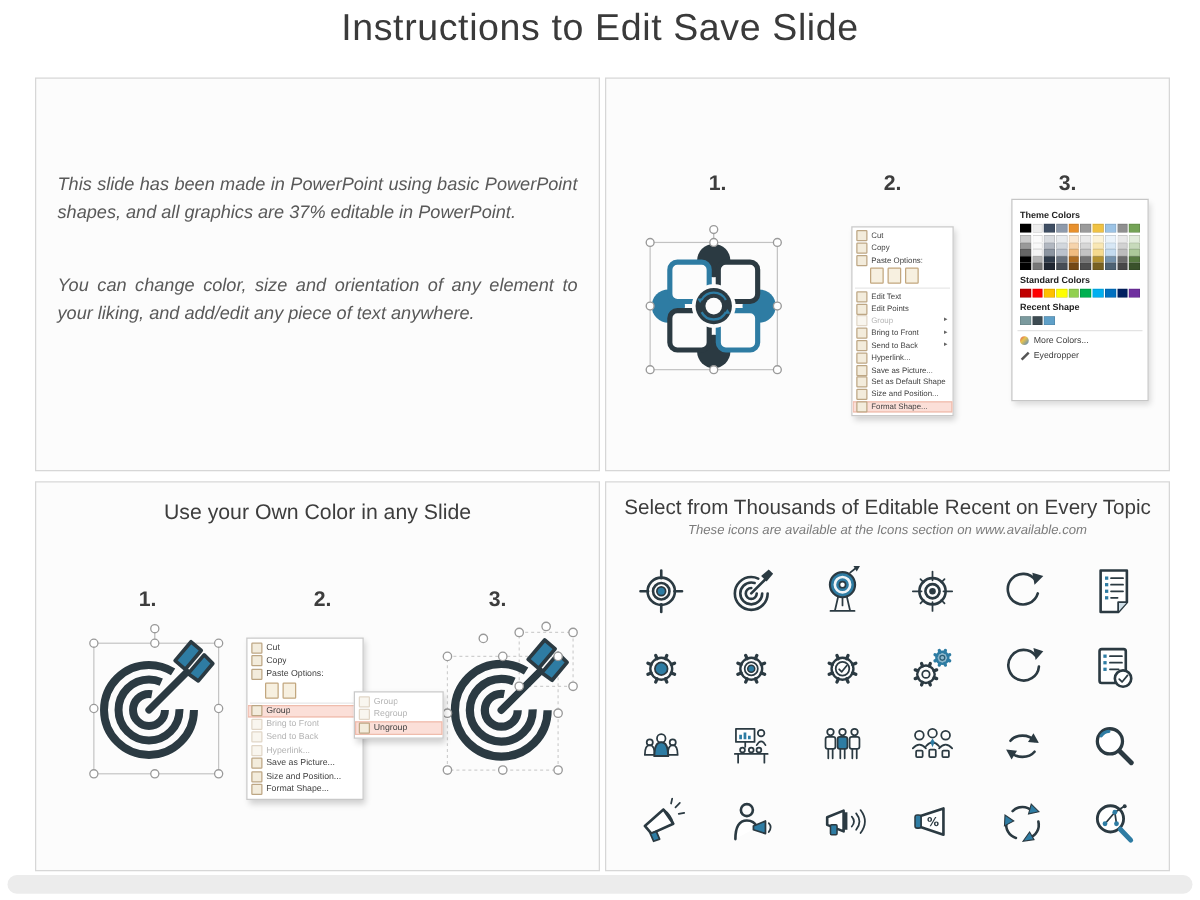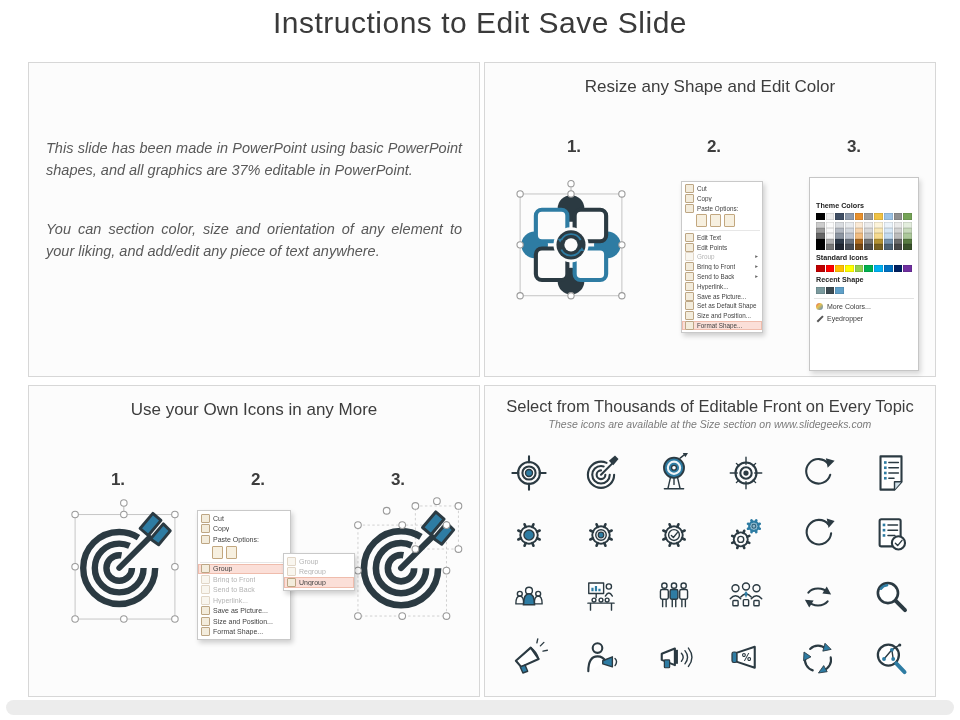--- a/index.html
+++ b/index.html
@@ -42,22 +42,22 @@
   .mi{flex:0 0 auto;width:7px;height:7px;border:1px solid #bda684;background:#f3ecdc;border-radius:1px;}
   .lbl{color:#3f3f3f;white-space:nowrap;overflow:hidden;}
   .mrow.disabled .lbl{color:#b4b4b4;}
   .mrow.disabled .mi{opacity:.45;}
   .arr{margin-left:auto;color:#666;font-size:5.5px;line-height:1;}
   .mrow.hl{background:#fbdfd8;box-shadow:inset 0 0 0 1px #efbcac;}
   .paste-row{display:flex;gap:3px;padding:1px 4px 2px 14px;align-items:center;}
   .chip{width:9px;height:11px;border:1px solid #c2a77f;background:#f7f0e0;border-radius:1px;}
   .msep{height:1px;background:#e7e7e7;margin:1px 2px;}
   
-  .cp{position:absolute;left:324px;top:114px;width:96px;min-height:152px;background:#fff;
-      border:1px solid #c6c6c6;box-shadow:2px 3px 5px rgba(0,0,0,.15);padding:20px 6px;z-index:3;}
+  .cp{position:absolute;left:324px;top:96px;width:96px;min-height:152px;background:#fff;
+      border:1px solid #c6c6c6;box-shadow:2px 3px 5px rgba(0,0,0,.15);padding:4px 6px;z-index:3;}
   .cp-h{font-size:7.2px;font-weight:bold;color:#222;margin:3px 0 3px;}
   .sw-row{display:grid;grid-template-columns:repeat(10,1fr);gap:1px;}
   .sw{height:7px;box-shadow:inset 0 0 0 0.5px rgba(0,0,0,.18);}
   .variants{margin-top:2px;}
   .variants .sw-row{margin-top:0;}
   .variants .sw{height:5.6px;}
   .cp-div{height:1px;background:#e3e3e3;margin:4px -2px 2px;}
   .cp-item{display:flex;gap:4px;align-items:center;font-size:7px;color:#3c3c3c;margin-top:3px;height:9px;}
   .cp-ico{width:7px;height:7px;border-radius:50%;
           background:linear-gradient(135deg,#e05252 0%,#e8c44d 40%,#4d84c9 100%);}
@@ -72,25 +72,24 @@
   .footer-bar{position:absolute;left:6px;top:700px;width:948px;height:15px;background:#ececec;
               border-radius:8px;}
 </style>
 </head>
 <body>
 
 <h1 class="title">Instructions to Edit Save Slide</h1>
 
 <section class="panel" id="panel-edit">
   <p class="body-text p1">This slide has been made in PowerPoint using basic PowerPoint shapes, and all graphics are 37% editable in PowerPoint.</p>
-  <p class="body-text p2">You can section color, size and orientation of any element to your liking, and add/edit any piece of text anywhere.</p>
+  <p class="body-text p2">You can change color, size and orientation of any element to your liking, and add/edit any piece of text anywhere.</p>
 </section>
 
 <section class="panel" id="panel-resize">
-  <h2>Resize any Shape and Edit Color</h2>
   <div class="steps" id="resize-steps">
       <span>1.</span>
       <span>2.</span>
       <span>3.</span>
     </div>
   <div class="fig" id="shape-figure">
 <svg viewBox="0 0 100 104" width="124" height="126">
   <line x1="50" y1="14" x2="50" y2="8" stroke="#b5b5b5" stroke-width="0.8"></line>
   <circle cx="50" cy="5.5" r="2.6" fill="#fff" stroke="#9a9a9a" stroke-width="0.9"></circle>
   <rect x="8" y="14" width="84" height="84" fill="none" stroke="#c2c2c2" stroke-width="0.8"></rect>
@@ -250,21 +249,21 @@
           <div class="sw" style="background: rgb(32, 39, 50);"></div>
           <div class="sw" style="background: rgb(71, 77, 86);"></div>
           <div class="sw" style="background: rgb(116, 72, 22);"></div>
           <div class="sw" style="background: rgb(78, 78, 78);"></div>
           <div class="sw" style="background: rgb(120, 97, 34);"></div>
           <div class="sw" style="background: rgb(78, 98, 115);"></div>
           <div class="sw" style="background: rgb(72, 72, 72);"></div>
           <div class="sw" style="background: rgb(58, 82, 43);"></div>
         </div>
       </div>
-      <div class="cp-h">Standard Icons</div>
+      <div class="cp-h">Standard Colors</div>
       <div class="sw-row">
         <div class="sw" style="background: rgb(192, 0, 0);"></div>
         <div class="sw" style="background: rgb(255, 0, 0);"></div>
         <div class="sw" style="background: rgb(255, 192, 0);"></div>
         <div class="sw" style="background: rgb(255, 255, 0);"></div>
         <div class="sw" style="background: rgb(146, 208, 80);"></div>
         <div class="sw" style="background: rgb(0, 176, 80);"></div>
         <div class="sw" style="background: rgb(0, 176, 240);"></div>
         <div class="sw" style="background: rgb(0, 112, 192);"></div>
         <div class="sw" style="background: rgb(0, 32, 96);"></div>
@@ -282,21 +281,21 @@
         <span>More Colors...</span>
       </div>
       <div class="cp-item">
         <span class="cp-ico eyedrop"></span>
         <span>Eyedropper</span>
       </div>
     </div>
 </section>
 
 <section class="panel" id="panel-own">
-  <h2>Use your Own Icons in any More</h2>
+  <h2>Use your Own Color in any Slide</h2>
   <div class="steps" id="own-steps">
       <span>1.</span>
       <span>2.</span>
       <span>3.</span>
     </div>
   <div class="fig" id="own-step1"><svg viewBox="0 0 110 112" width="128" height="130">
       <line x1="54" y1="16" x2="54" y2="9" stroke="#b5b5b5" stroke-width="0.8"></line>
         <circle cx="54" cy="6" r="2.8" fill="#fff" stroke="#9a9a9a" stroke-width="0.9"></circle>
       <rect x="12" y="16" width="86" height="90" fill="none" stroke="#c2c2c2" stroke-width="0.8"></rect>
 
@@ -400,22 +399,22 @@
         <circle cx="62" cy="10" r="2.8" fill="#fff" stroke="#9a9a9a" stroke-width="0.9"></circle>
         <circle cx="98" cy="10" r="2.8" fill="#fff" stroke="#9a9a9a" stroke-width="0.9"></circle>
         <circle cx="62" cy="46" r="2.8" fill="#fff" stroke="#9a9a9a" stroke-width="0.9"></circle>
         <circle cx="98" cy="46" r="2.8" fill="#fff" stroke="#9a9a9a" stroke-width="0.9"></circle>
         <circle cx="80" cy="6" r="2.8" fill="#fff" stroke="#9a9a9a" stroke-width="0.9"></circle>
         <circle cx="38" cy="14" r="2.8" fill="#fff" stroke="#9a9a9a" stroke-width="0.9"></circle>
   </svg></div>
 </section>
 
 <section class="panel" id="panel-library">
-  <h2>Select from Thousands of Editable Front on Every Topic</h2>
-  <p class="subtitle">These icons are available at the Size section on www.slidegeeks.com</p>
+  <h2>Select from Thousands of Editable Recent on Every Topic</h2>
+  <p class="subtitle">These icons are available at the Icons section on www.available.com</p>
   <div class="icon-grid" id="icon-grid">
       <div class="icell">
         <svg viewBox="0 0 48 48" width="42" height="42">
           <circle cx="24" cy="24" r="12.5" stroke="#2b3a42" stroke-width="2.4" fill="none" stroke-linecap="round" stroke-linejoin="round"></circle>
           <circle cx="24" cy="24" r="7.5" stroke="#2b3a42" stroke-width="2.4" fill="none" stroke-linecap="round" stroke-linejoin="round"></circle>
    <circle cx="24" cy="24" r="4" fill="#2e7ca3" stroke="#2b3a42" stroke-width="1.6"></circle>
    <path stroke="#2b3a42" stroke-width="2.4" fill="none" stroke-linecap="round" stroke-linejoin="round" d="M24 5v7M24 36v7M5 24h7M36 24h7"></path>
         </svg>
       </div>
       <div class="icell">

